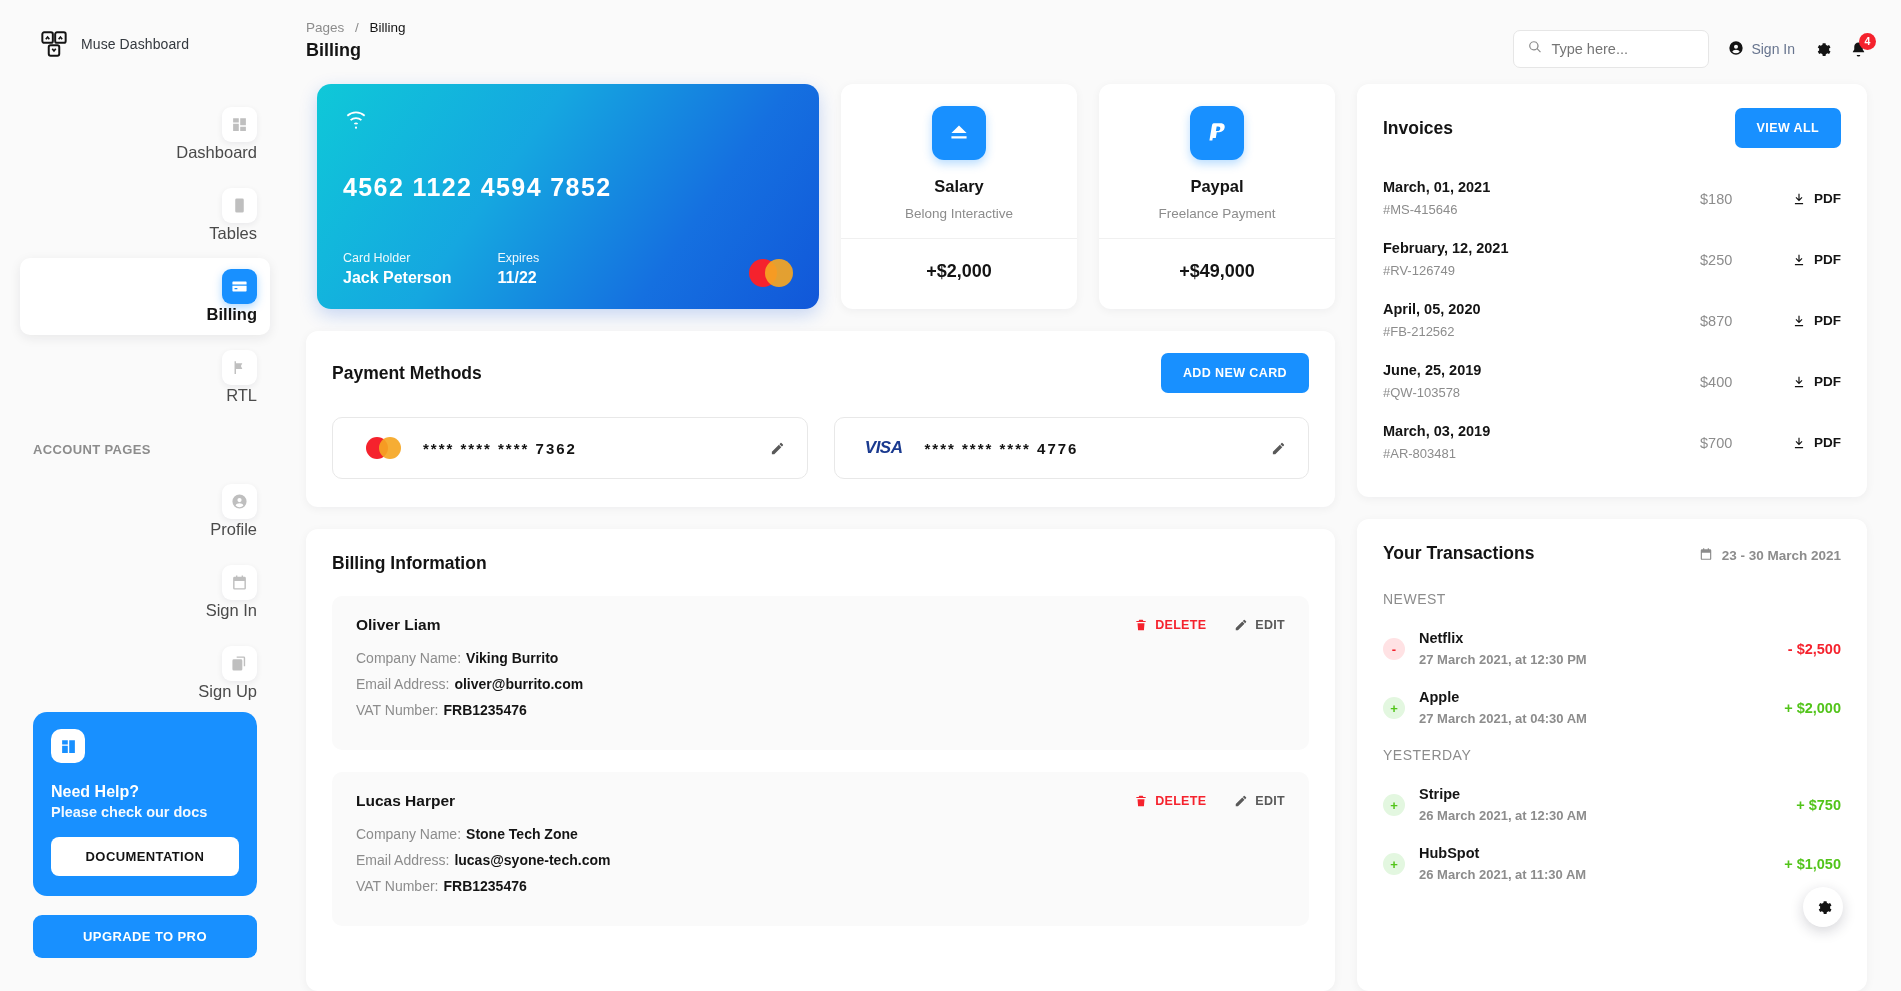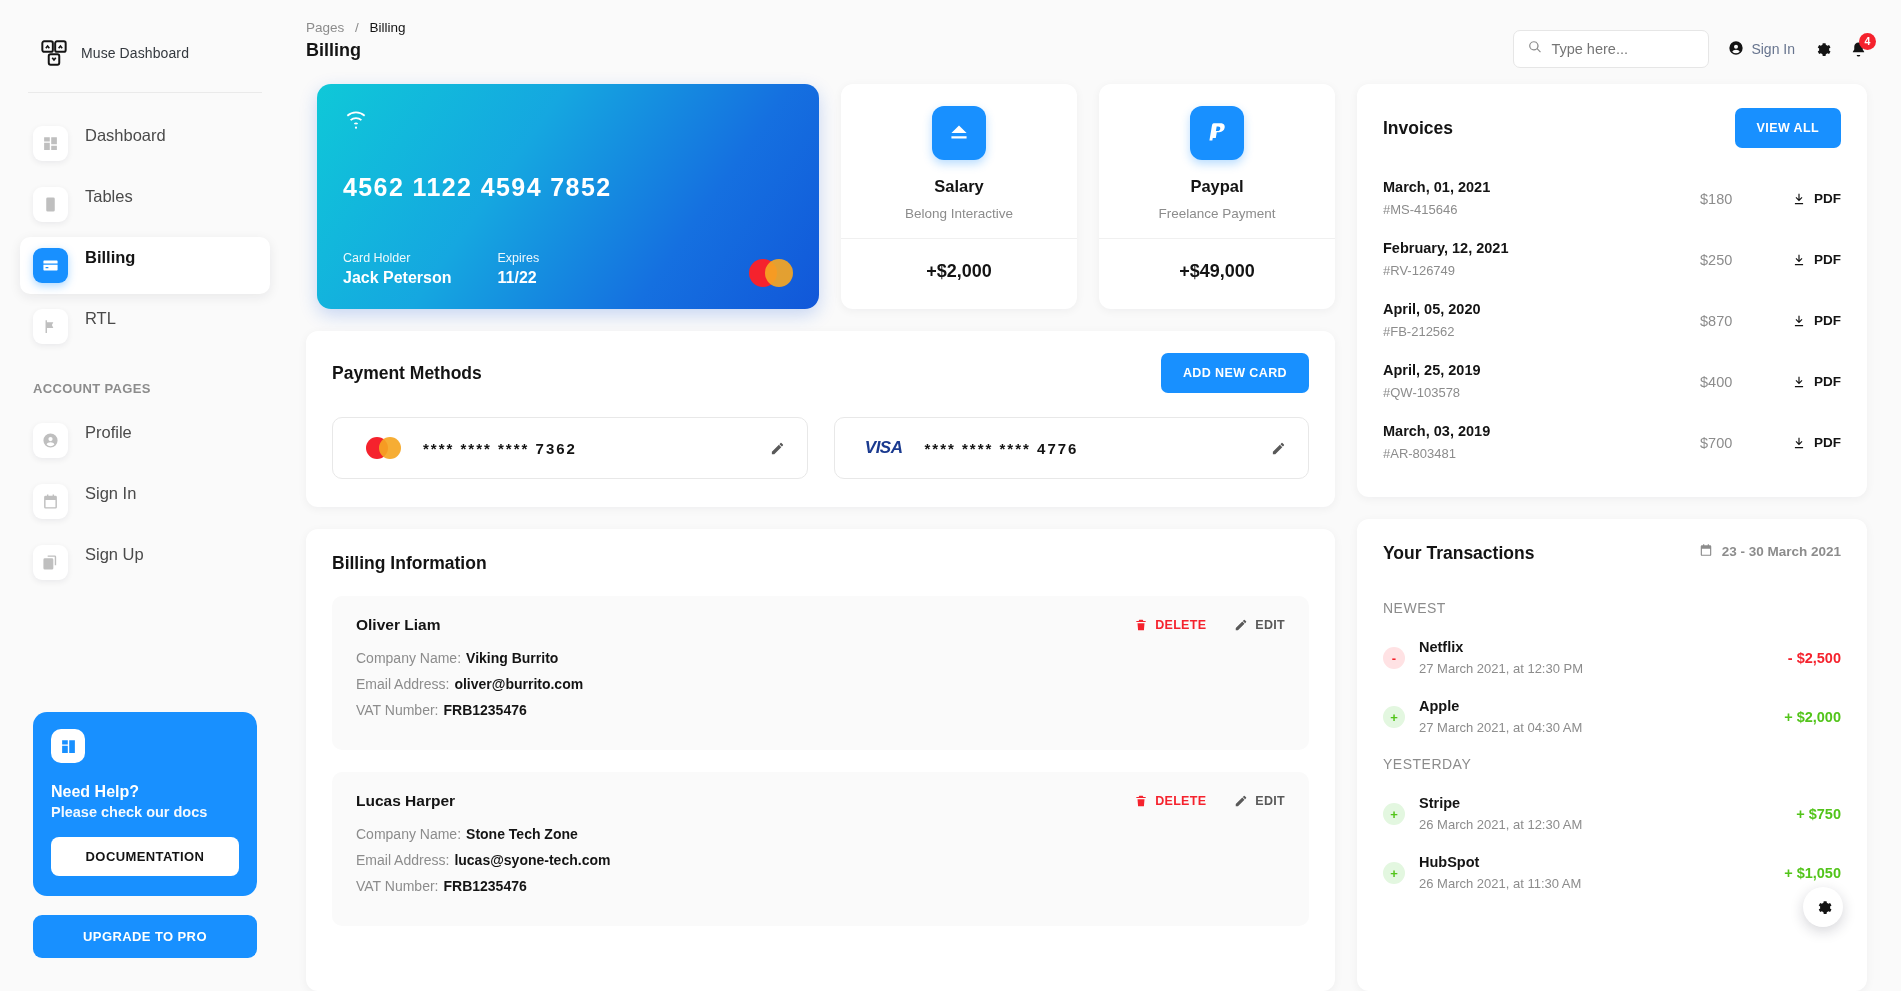--- a/index.html
+++ b/index.html
@@ -20,23 +20,23 @@
     display: flex; flex-direction: column;
     position: relative;
   }
   .brand { display: flex; align-items: center; gap: 13px; padding: 8px 0 0 20px; height: 54px; }
   .brand-logo { width: 28px; height: 28px; flex: 0 0 28px; }
   .brand-name { font-size: 14px; color: #34393f; font-weight: 400; letter-spacing: .1px; }
   .brand-divider { height: 1px; background: #eaeaea; margin: 16px 8px 22px 8px; }
 
   .nav { display: flex; flex-direction: column; gap: 4px; }
   .nav-item {
-    display: flex; align-items: flex-start; gap: 17px;
+    display: flex; align-items: flex-end; gap: 1px;
     padding: 11px 13px; border-radius: 10px;
-    cursor: pointer; text-decoration: none; color: #67748e;
+    cursor: pointer; text-decoration: none; color: #67748e; flex-direction: column;
   }
   .nav-item.active { background: #ffffff; box-shadow: 0 3px 12px rgba(20,20,43,.08); }
   .nav-label { font-size: 16.5px; color: #4a4a4a; }
   .nav-item.active .nav-label { color: #141414; font-weight: 700; }
   .nav-icon {
     width: 35px; height: 35px; flex: 0 0 35px; border-radius: 9px;
     background: #ffffff; box-shadow: 0 2px 6px rgba(20,20,43,.07);
     display: flex; align-items: center; justify-content: center;
   }
   .nav-item.active .nav-icon { background: #1890ff; box-shadow: 0 3px 8px rgba(24,144,255,.35); }
@@ -190,35 +190,35 @@
   .inv-left { flex: 1; }
   .inv-date { font-size: 14.5px; font-weight: 700; color: #141414; margin-bottom: 5px; }
   .inv-id { font-size: 13px; color: #8c8c8c; }
   .inv-amt { font-size: 14.5px; color: #8c8c8c; width: 92px; }
   .pdf { display: flex; align-items: center; gap: 8px; background: none; border: none; cursor: pointer; font-family: inherit; }
   .pdf svg { width: 14px; height: 14px; fill: #141414; }
   .pdf span { font-size: 13.5px; font-weight: 700; color: #141414; }
 
   
   .tx { padding: 24px 26px 10px 26px; flex: 1; min-height: 0; overflow: hidden; position: relative; }
-  .tx-head { display: flex; align-items: flex-start; justify-content: space-between; margin-bottom: 36px; }
+  .tx-head { display: flex; align-items: flex-end; justify-content: space-between; margin-bottom: 27px; }
   .tx-range { display: flex; align-items: center; gap: 9px; font-size: 13.5px; font-weight: 700; color: #8c8c8c; }
   .tx-range svg { width: 14px; height: 14px; fill: #8c8c8c; }
   .tx-group { font-size: 14px; color: #8c8c8c; letter-spacing: .5px; margin: 8px 0 14px 0; }
   .tx-row { display: flex; align-items: center; gap: 14px; padding: 9px 0 12px 0; }
   .tx-dot {
     width: 22px; height: 22px; flex: 0 0 22px; border-radius: 50%;
     display: flex; align-items: center; justify-content: center;
     font-size: 13px; font-weight: 700;
   }
   .tx-dot.neg { background: #ffe2e4; color: #f5222d; }
   .tx-dot.pos { background: #e3f7e0; color: #52c41a; }
   .tx-info { flex: 1; }
   .tx-name { font-size: 14.5px; font-weight: 700; color: #141414; margin-bottom: 4px; }
-  .tx-time { font-size: 13px; color: #8c8c8c; }
+  .tx-time { font-size: 13px; color: #8c8c8c; font-weight: bold; }
   .tx-amt { font-size: 14.5px; font-weight: 700; }
   .tx-amt.neg { color: #f5222d; } .tx-amt.pos { color: #52c41a; }
 
   .fab {
     position: absolute; right: 24px; bottom: 64px;
     width: 40px; height: 40px; border-radius: 50%; background: #fff;
     box-shadow: 0 4px 14px rgba(20,20,43,.18); border: none; cursor: pointer;
     display: flex; align-items: center; justify-content: center;
   }
   .fab svg { width: 17px; height: 17px; fill: #141414; }
@@ -553,21 +553,21 @@
             <span class="inv-amt">$870</span>
             <button class="pdf">
               <svg viewBox="0 0 24 24">
                   <path d="M11 3h2v9l3.5-3.5 1.4 1.4L12 16 6.1 9.9l1.4-1.4L11 12V3zM5 19h14v2H5v-2z"></path>
                 </svg>
               <span>PDF</span>
             </button>
           </div>
           <div class="inv-row">
             <span class="inv-left">
-              <span class="inv-date" style="display:block">April, 25, 2019</span>
+              <span class="inv-date" style="display:block">June, 25, 2019</span>
               <span class="inv-id">#QW-103578</span>
             </span>
             <span class="inv-amt">$400</span>
             <button class="pdf">
               <svg viewBox="0 0 24 24">
                   <path d="M11 3h2v9l3.5-3.5 1.4 1.4L12 16 6.1 9.9l1.4-1.4L11 12V3zM5 19h14v2H5v-2z"></path>
                 </svg>
               <span>PDF</span>
             </button>
           </div>

